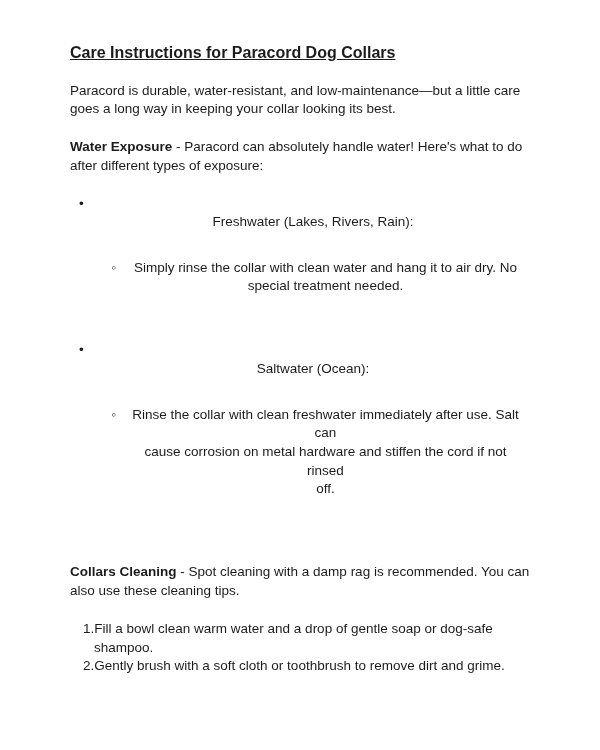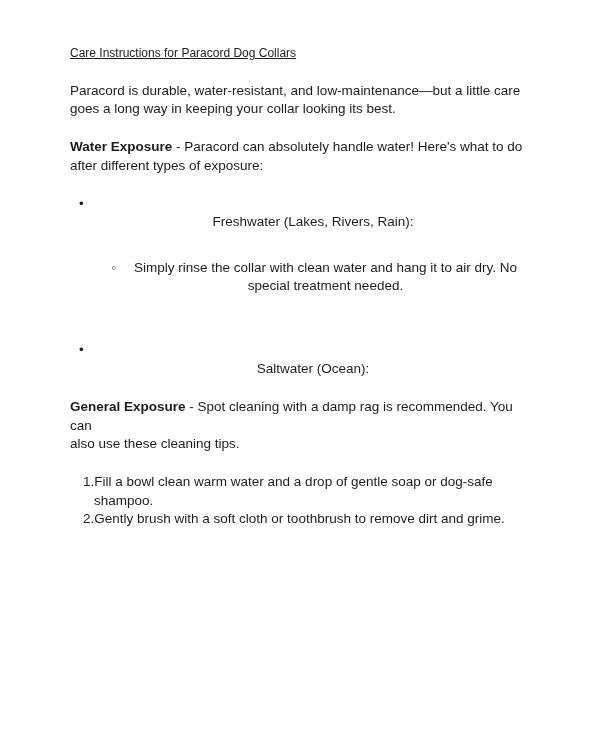--- a/index.html
+++ b/index.html
@@ -17,22 +17,22 @@
     color: #1d1c1d;
   }
   .page {
     box-sizing: border-box;
     width: 600px;
     height: 750px;
     padding: 44px 68px 0 70px;
     background: #ffffff;
   }
   .doc-title {
-    font-size: 12px;
-    font-weight: normal;
+    font-size: 16px;
+    font-weight: bold;
     text-decoration: underline;
     margin: 0 0 19px 0;
     white-space: pre-line;
   }
   p.block {
     margin: 0 0 19px 0;
     white-space: pre-line;
   }
   p.block .lead-bold {
     font-weight: bold;
@@ -102,24 +102,29 @@
   <ul class="l1">
     <li>
       <span class="b1">Freshwater (Lakes, Rivers, Rain):</span>
       <ul class="l2">
         <li><span class="b2">Simply rinse the collar with clean water and hang it to air dry. No
 special treatment needed.</span></li>
       </ul>
     </li>
     <li>
       <span class="b1">Saltwater (Ocean):</span>
+      <ul class="l2">
+        <li><span class="b2">Rinse the collar with clean freshwater immediately after use. Salt can
+cause corrosion on metal hardware and stiffen the cord if not rinsed
+off.</span></li>
+      </ul>
     </li>
   </ul>
 
-  <p class="block"><span class="lead-bold">General Exposure</span><span> - Spot cleaning with a damp rag is recommended. You can
+  <p class="block"><span class="lead-bold">Collars Cleaning</span><span> - Spot cleaning with a damp rag is recommended. You can
 also use these cleaning tips.</span></p>
 
   <ol class="steps">
     <li>Fill a bowl clean warm water and a drop of gentle soap or dog-safe
 shampoo.</li>
     <li>Gently brush with a soft cloth or toothbrush to remove dirt and grime.</li>
 
   </ol>
 
 </div>

